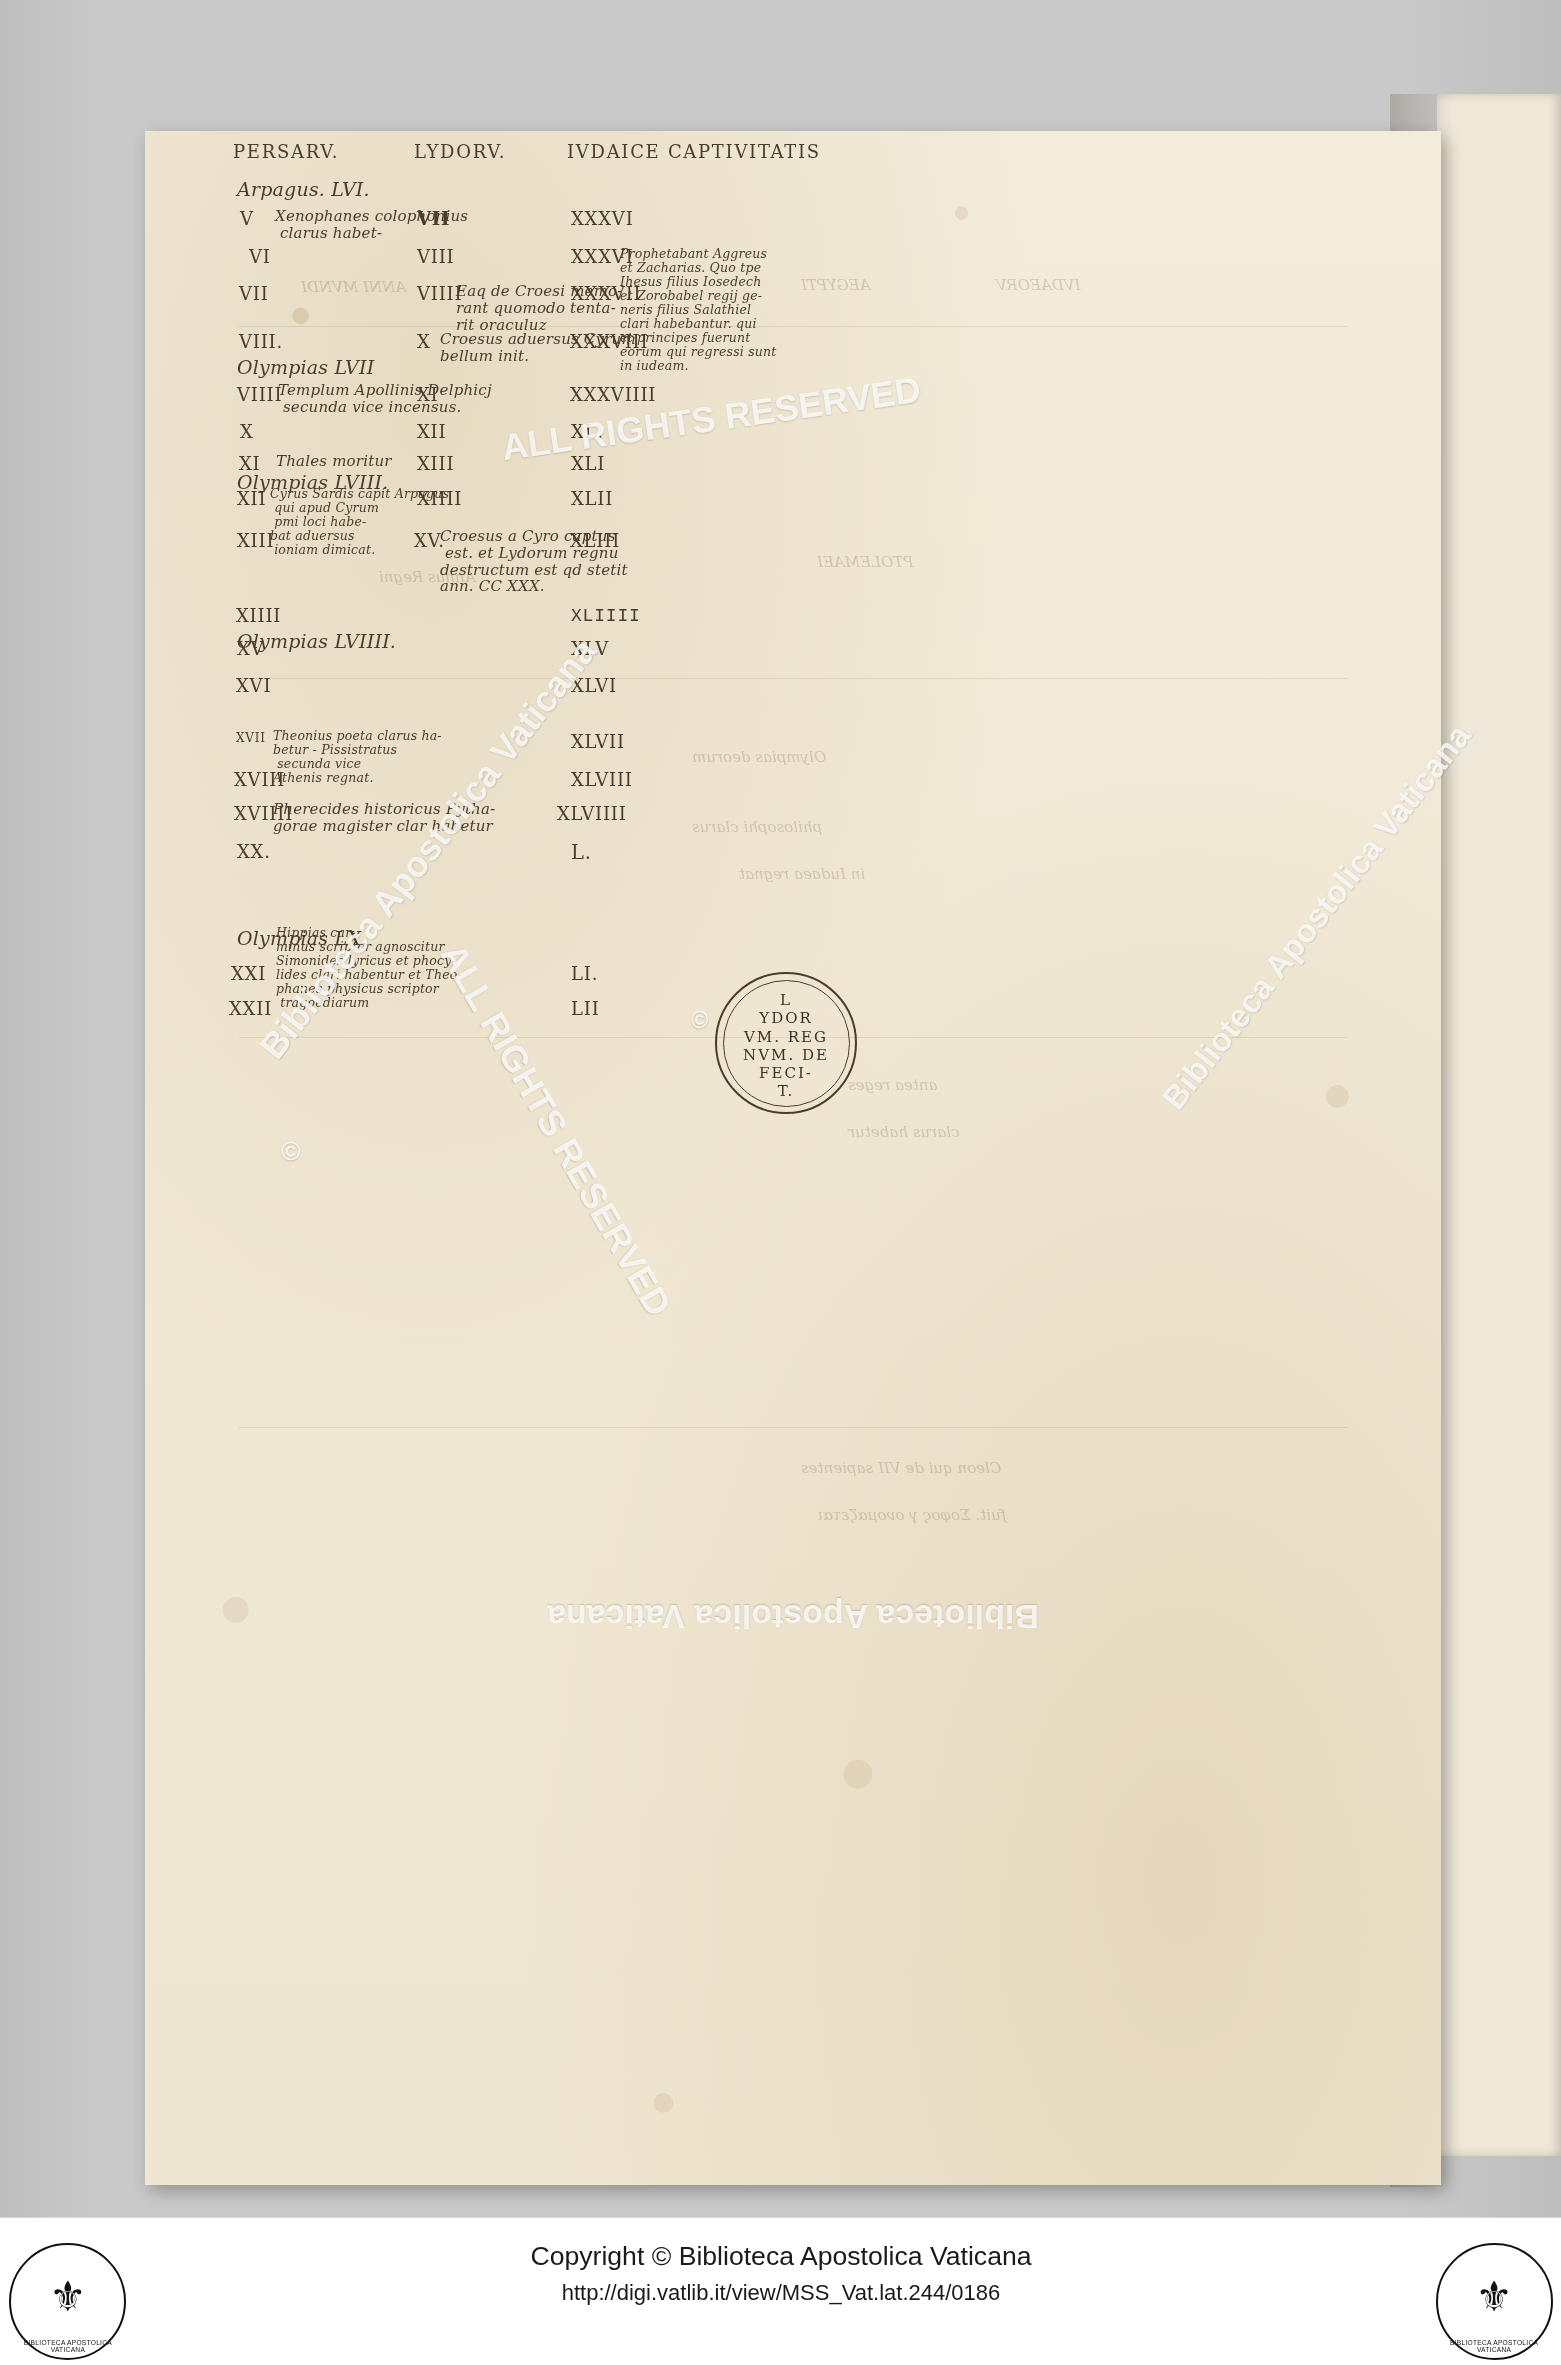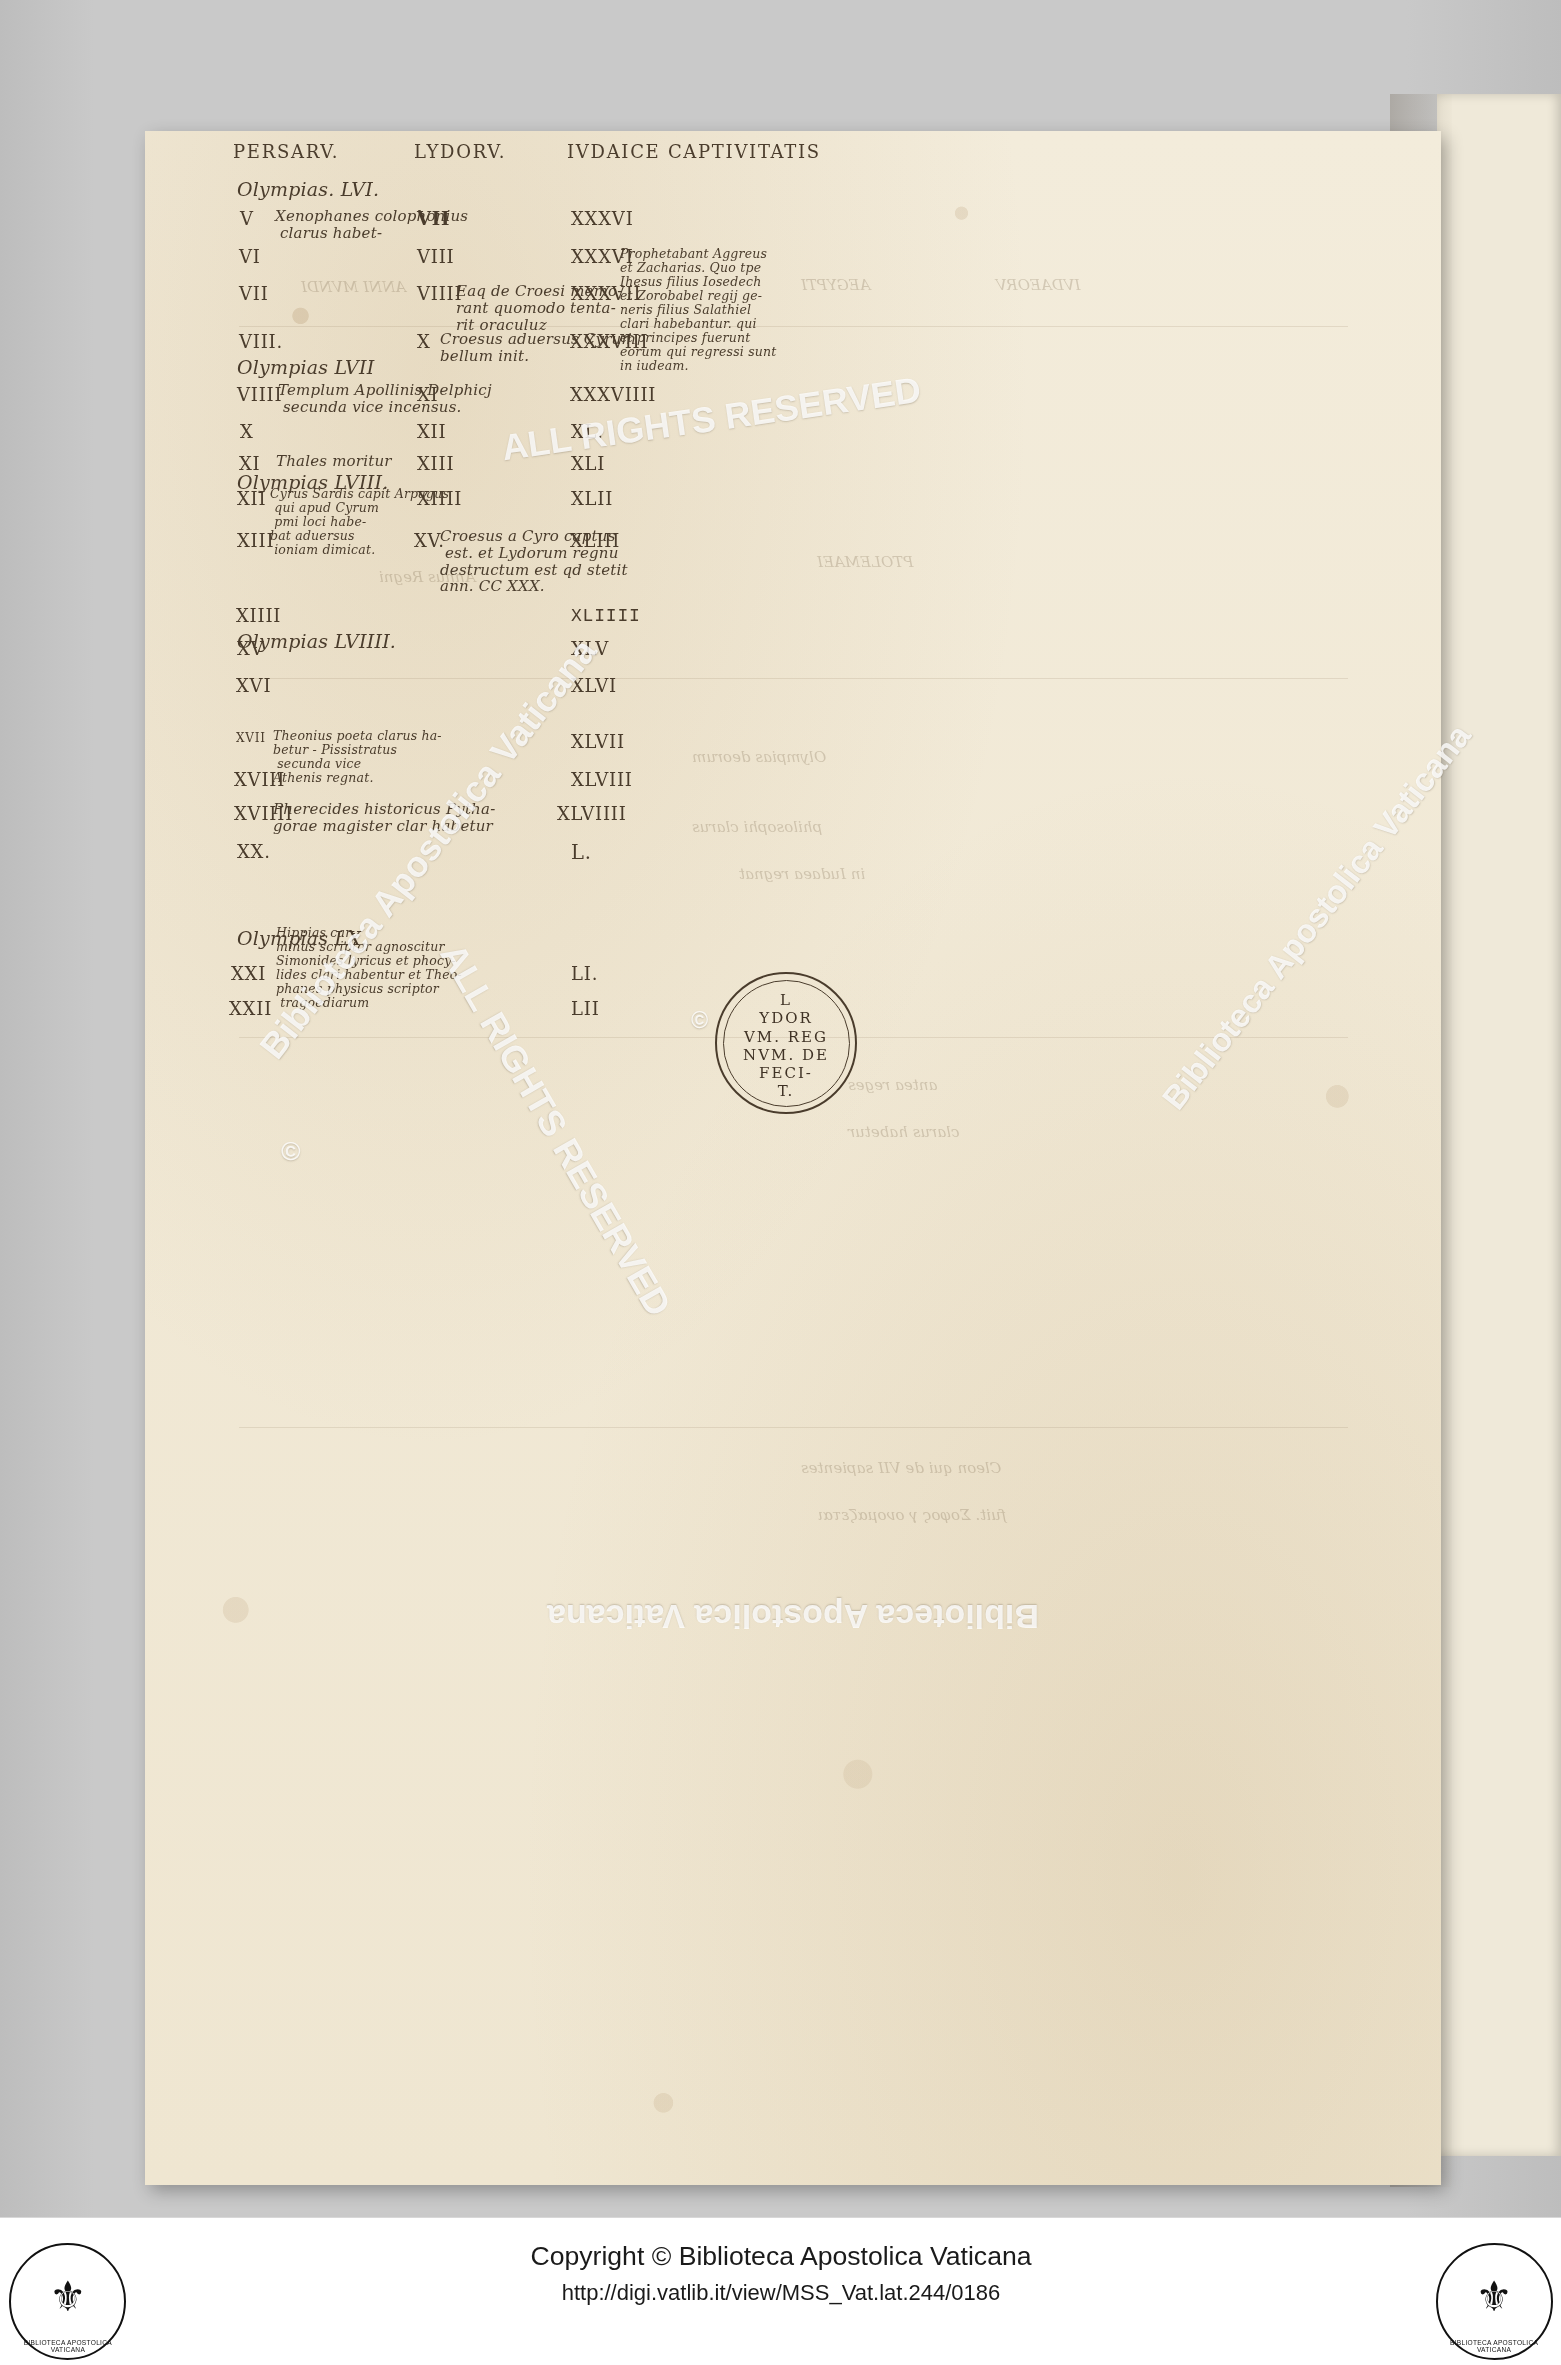--- a/index.html
+++ b/index.html
@@ -227,28 +227,28 @@
     <div class="ghost" style="left:594px;top:734px;">in Iudaea regnat</div>
     <div class="ghost" style="left:703px;top:945px;">antea reges</div>
     <div class="ghost" style="left:703px;top:992px;">clarus habetur</div>
     <div class="ghost" style="left:656px;top:1328px;">Cleon qui de VII sapientes</div>
     <div class="ghost" style="left:672px;top:1375px;">fuit. Σοφος γ ονομαζεται</div>
 
     <div class="hand hdr" style="left:88px;top:11px;">PERSARV.</div>
     <div class="hand hdr" style="left:269px;top:11px;">LYDORV.</div>
     <div class="hand hdr" style="left:422px;top:11px;">IVDAICE CAPTIVITATIS</div>
 
-    <div class="hand" style="left:92px;top:48px;font-size:19px;">Olympias. LVI.</div>
+    <div class="hand" style="left:92px;top:48px;font-size:19px;">Arpagus. LVI.</div>
     <div class="hand" style="left:92px;top:226px;font-size:19px;">Olympias LVII</div>
     <div class="hand" style="left:92px;top:341px;font-size:19px;">Olympias LVIII.</div>
     <div class="hand" style="left:92px;top:500px;font-size:19px;">Olympias LVIIII.</div>
     <div class="hand" style="left:92px;top:797px;font-size:19px;">Olympias LX.</div>
 
     <div class="hand num" style="left:95px;top:78px;font-size:18px;">V</div>
-    <div class="hand num" style="left:94px;top:116px;font-size:18px;text-align:right;">VI</div>
+    <div class="hand num" style="left:104px;top:116px;font-size:18px;text-align:right;">VI</div>
     <div class="hand num" style="left:94px;top:153px;font-size:18px;">VII</div>
     <div class="hand num" style="left:94px;top:201px;font-size:18px;">VIII.</div>
     <div class="hand num" style="left:92px;top:254px;font-size:18px;">VIIII</div>
     <div class="hand num" style="left:95px;top:291px;font-size:18px;">X</div>
     <div class="hand num" style="left:94px;top:323px;font-size:18px;">XI</div>
     <div class="hand num" style="left:92px;top:358px;font-size:18px;">XII</div>
     <div class="hand num" style="left:92px;top:400px;font-size:18px;">XIII</div>
     <div class="hand num" style="left:91px;top:475px;font-size:18px;">XIIII</div>
     <div class="hand num" style="left:92px;top:508px;font-size:18px;">XV</div>
     <div class="hand num" style="left:91px;top:545px;font-size:18px;">XVI</div>

